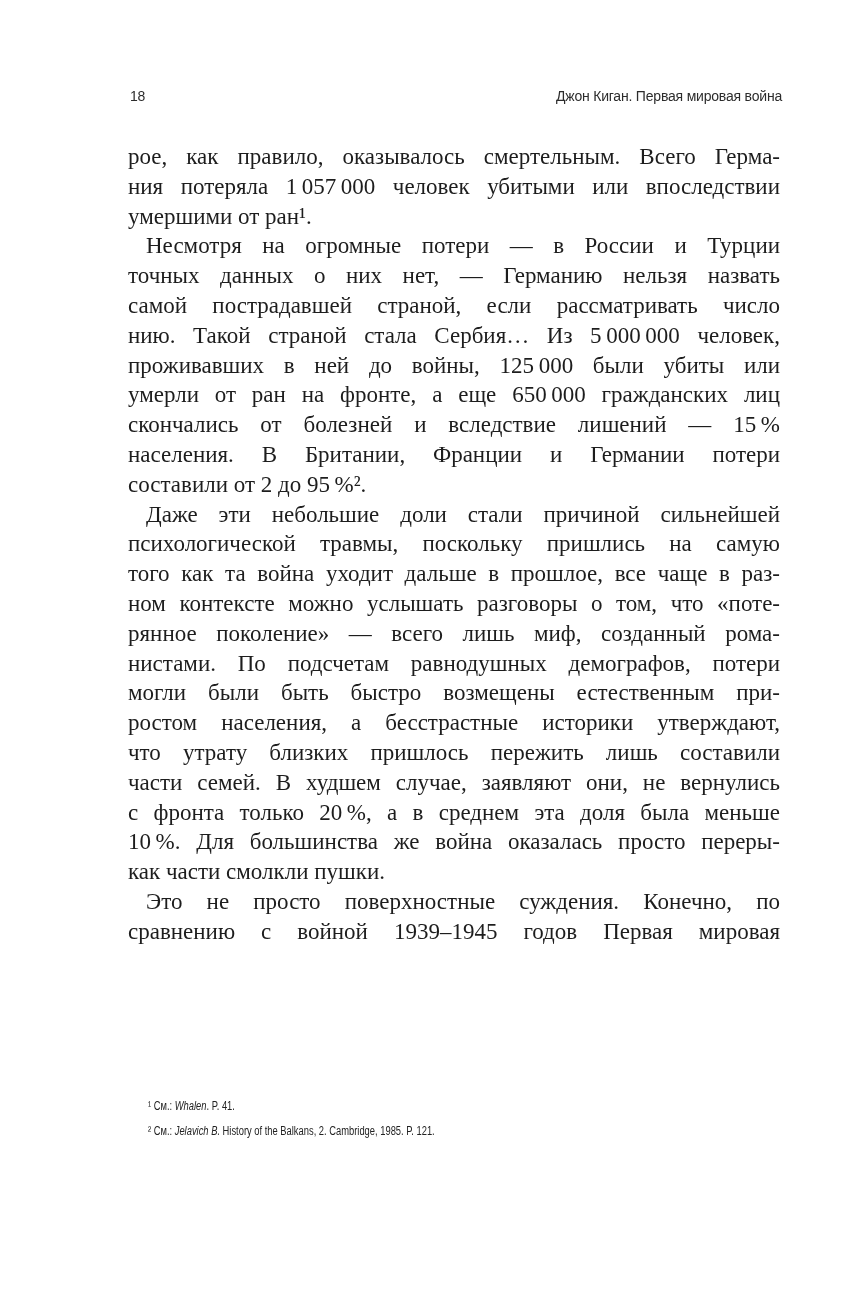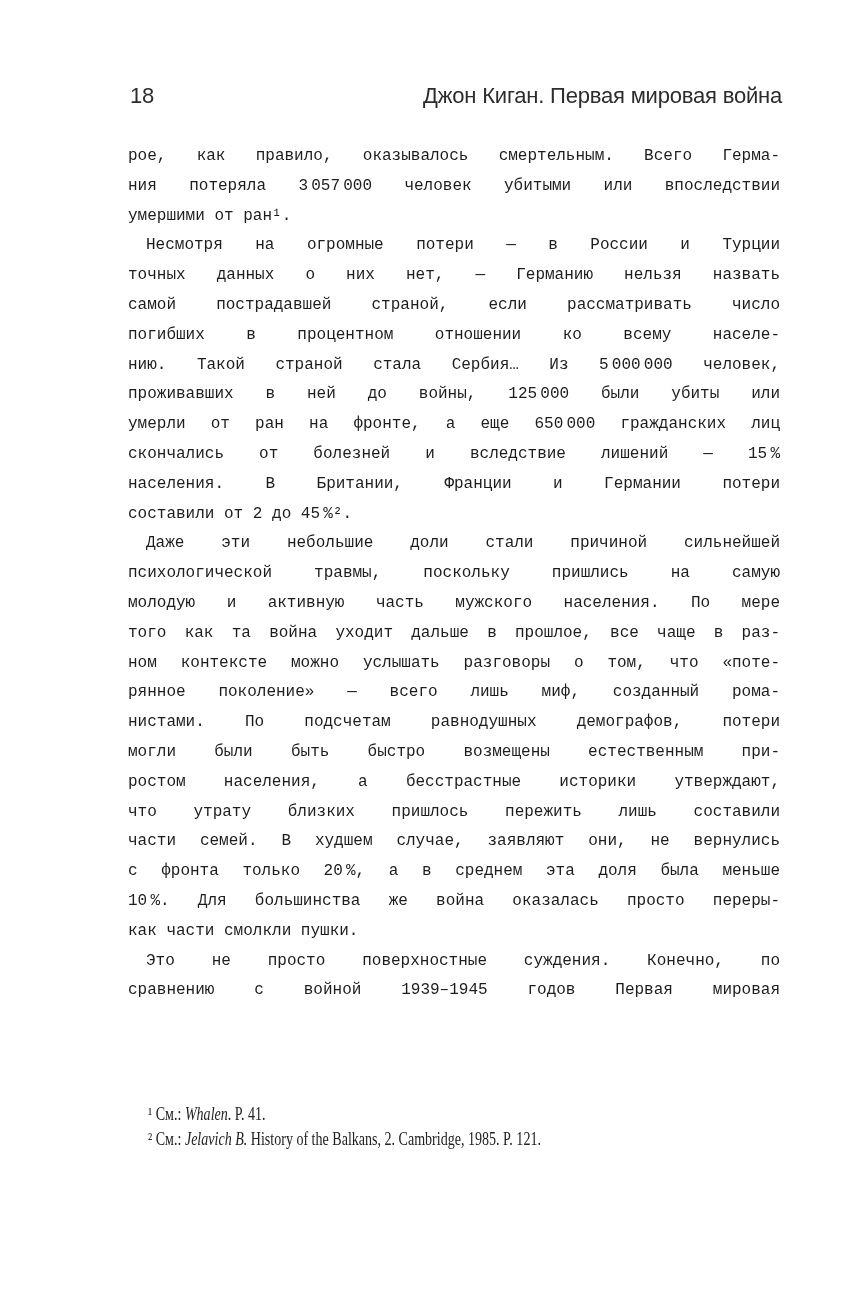--- a/index.html
+++ b/index.html
@@ -17,58 +17,57 @@
   
   .header-row {
     position: absolute;
     left: 130px;
     right: 74px;
     top: 84px;
     display: flex;
     justify-content: space-between;
     align-items: flex-end;
     font-family: "Liberation Sans", sans-serif;
-    font-size: 22px;
+    font-size: 14px;
     line-height: 24px;
     color: #2c2c2c;
     letter-spacing: -0.2px;
   }
   
   .body-block {
     position: absolute;
     left: 128px;
     top: 142px;
     width: 652px;
-    font-family: Liberation Mono, monospace;
-    font-size: 16px;
+    font-family: Liberation Serif, serif;
+    font-size: 23px;
     line-height: 29.8px;
     color: #1d1d1d;
   }
   .ln { min-height: 29.8px; }
   .ln.j {
     text-align: justify;
     text-align-last: justify;
     word-spacing: -2px;
   }
   .ln.end {
     text-align: center;
     text-align-last: left;
   }
   .ind { text-indent: 18px; }
   
   .footnotes-block {
     position: absolute;
     left: 128px;
     top: 1094px;
     width: 700px;
-    font-family: Liberation Serif, serif;
-    font-size: 18px;
+    font-family: Liberation Sans, sans-serif;
+    font-size: 12px;
     line-height: 25px;
     color: #222222;
-    margin-top: 8px;
   }
   .fn {
     margin-left: 20px;
     white-space: nowrap;
     transform: scaleX(0.78);
     transform-origin: left center;
   }
   .fn .src { font-style: italic; }
 </style>
 </head>
@@ -76,35 +75,33 @@
 
 <div class="page">
 
   <div class="header-row">
     <span>18</span>
     <span>Джон Киган. Первая мировая война</span>
   </div>
 
   <div class="body-block">
     <div class="ln j">рое, как правило, оказывалось смертельным. Всего Герма-</div>
-    <div class="ln j">ния потеряла 3 057 000 человек убитыми или впоследствии</div>
+    <div class="ln j">ния потеряла 1 057 000 человек убитыми или впоследствии</div>
     <div class="ln end">умершими от ран¹.</div>
     <div class="ln j ind">Несмотря на огромные потери — в России и Турции</div>
     <div class="ln j">точных данных о них нет, — Германию нельзя назвать</div>
     <div class="ln j">самой пострадавшей страной, если рассматривать число</div>
-    <div class="ln j">погибших в процентном отношении ко всему населе-</div>
     <div class="ln j">нию. Такой страной стала Сербия… Из 5 000 000 человек,</div>
     <div class="ln j">проживавших в ней до войны, 125 000 были убиты или</div>
     <div class="ln j">умерли от ран на фронте, а еще 650 000 гражданских лиц</div>
     <div class="ln j">скончались от болезней и вследствие лишений — 15 %</div>
     <div class="ln j">населения. В Британии, Франции и Германии потери</div>
-    <div class="ln end">составили от 2 до 45 %².</div>
+    <div class="ln end">составили от 2 до 95 %².</div>
     <div class="ln j ind">Даже эти небольшие доли стали причиной сильнейшей</div>
     <div class="ln j">психологической травмы, поскольку пришлись на самую</div>
-    <div class="ln j">молодую и активную часть мужского населения. По мере</div>
     <div class="ln j">того как та война уходит дальше в прошлое, все чаще в раз-</div>
     <div class="ln j">ном контексте можно услышать разговоры о том, что «поте-</div>
     <div class="ln j">рянное поколение» — всего лишь миф, созданный рома-</div>
     <div class="ln j">нистами. По подсчетам равнодушных демографов, потери</div>
     <div class="ln j">могли были быть быстро возмещены естественным при-</div>
     <div class="ln j">ростом населения, а бесстрастные историки утверждают,</div>
     <div class="ln j">что утрату близких пришлось пережить лишь составили</div>
     <div class="ln j">части семей. В худшем случае, заявляют они, не вернулись</div>
     <div class="ln j">с фронта только 20 %, а в среднем эта доля была меньше</div>
     <div class="ln j">10 %. Для большинства же война оказалась просто переры-</div>

